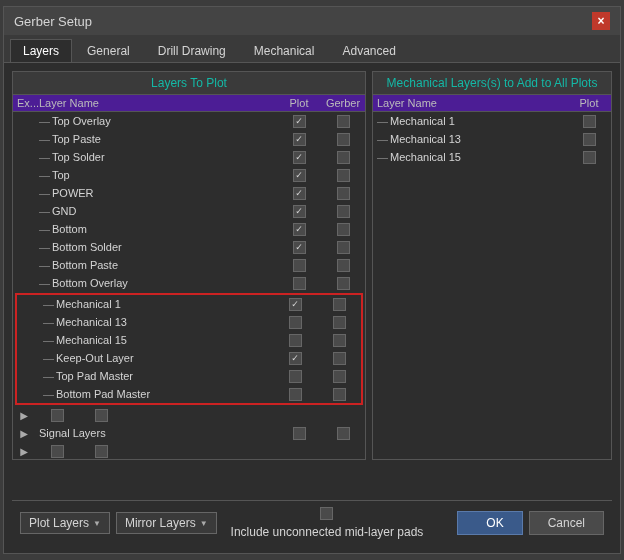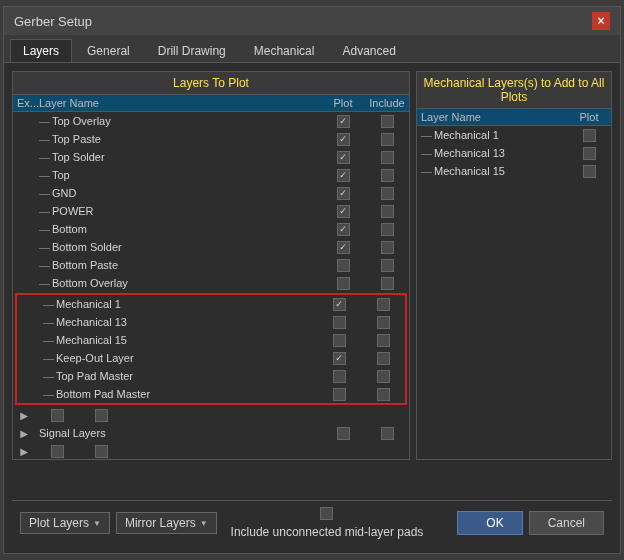--- a/index.html
+++ b/index.html
@@ -79,36 +79,36 @@
       gap: 6px;
       overflow: hidden;
     }
     .panel-left {
       flex: 1;
       display: flex;
       flex-direction: column;
       border: 1px solid #555;
     }
     .panel-right {
-      width: 196px;
+      width: 240px;
       display: flex;
       flex-direction: column;
       border: 1px solid #555;
     }
     .panel-header {
       background: #3a3a3a;
       text-align: center;
       padding: 4px;
       border-bottom: 1px solid #555;
       font-size: 12px;
-      color: #fde047;
+      color: #14b8a6;
     }
     .table-header {
       display: flex;
-      background: #0c4a6e;
+      background: #4c1d95;
       border-bottom: 1px solid #555;
       padding: 2px 0;
     }
     .col-ex { width: 22px; padding-left: 4px; font-size: 11px; color: #bbb; }
     .col-name { flex: 1; padding-left: 4px; font-size: 11px; color: #bbb; }
     .col-plot { width: 44px; text-align: center; font-size: 11px; color: #bbb; }
     .col-mirror { width: 44px; text-align: center; font-size: 11px; color: #bbb; }
     .col-name-r { flex: 1; padding-left: 4px; font-size: 11px; color: #bbb; }
     .col-plot-r { width: 44px; text-align: center; font-size: 11px; color: #bbb; }
     .table-body {
@@ -241,21 +241,21 @@
 
   <div class="content">
     <div class="panels">
 
       <div class="panel-left">
         <div class="panel-header">Layers To Plot</div>
         <div class="table-header">
           <div class="col-ex">Ex...</div>
           <div class="col-name">Layer Name</div>
           <div class="col-plot">Plot</div>
-          <div class="col-mirror">Include</div>
+          <div class="col-mirror">Gerber</div>
         </div>
         <div class="table-body scrollbar" style="overflow-y:auto;">
 
           <div class="table-row">
             <div class="col-ex"></div>
             <div class="col-name"><span class="dash">—</span><span class="row-text">Top Overlay</span></div>
             <div class="col-plot checkbox-cell">
                 <div class="cb checked"></div>
               </div>
             <div class="col-mirror checkbox-cell">
@@ -287,31 +287,31 @@
             <div class="col-name"><span class="dash">—</span><span class="row-text">Top</span></div>
             <div class="col-plot checkbox-cell">
                 <div class="cb checked"></div>
               </div>
             <div class="col-mirror checkbox-cell">
                 <div class="cb empty"></div>
               </div>
           </div>
           <div class="table-row">
             <div class="col-ex"></div>
+            <div class="col-name"><span class="dash">—</span><span class="row-text">POWER</span></div>
+            <div class="col-plot checkbox-cell">
+                <div class="cb checked"></div>
+              </div>
+            <div class="col-mirror checkbox-cell">
+                <div class="cb empty"></div>
+              </div>
+          </div>
+          <div class="table-row">
+            <div class="col-ex"></div>
             <div class="col-name"><span class="dash">—</span><span class="row-text">GND</span></div>
-            <div class="col-plot checkbox-cell">
-                <div class="cb checked"></div>
-              </div>
-            <div class="col-mirror checkbox-cell">
-                <div class="cb empty"></div>
-              </div>
-          </div>
-          <div class="table-row">
-            <div class="col-ex"></div>
-            <div class="col-name"><span class="dash">—</span><span class="row-text">POWER</span></div>
             <div class="col-plot checkbox-cell">
                 <div class="cb checked"></div>
               </div>
             <div class="col-mirror checkbox-cell">
                 <div class="cb empty"></div>
               </div>
           </div>
           <div class="table-row">
             <div class="col-ex"></div>
             <div class="col-name"><span class="dash">—</span><span class="row-text">Bottom</span></div>

